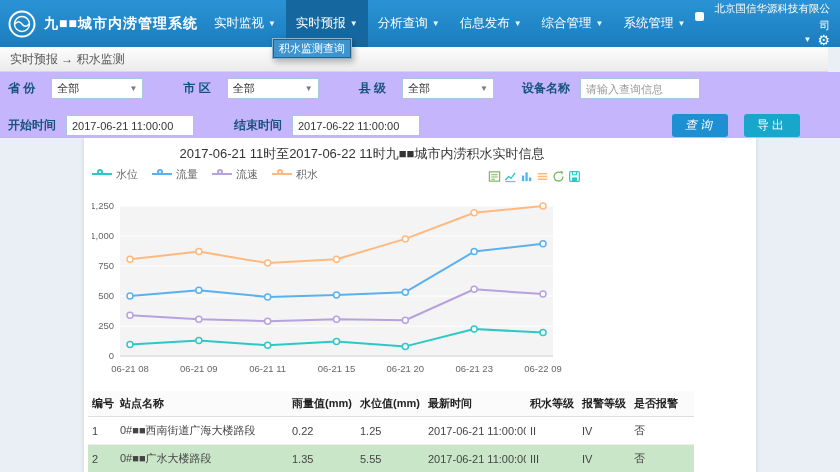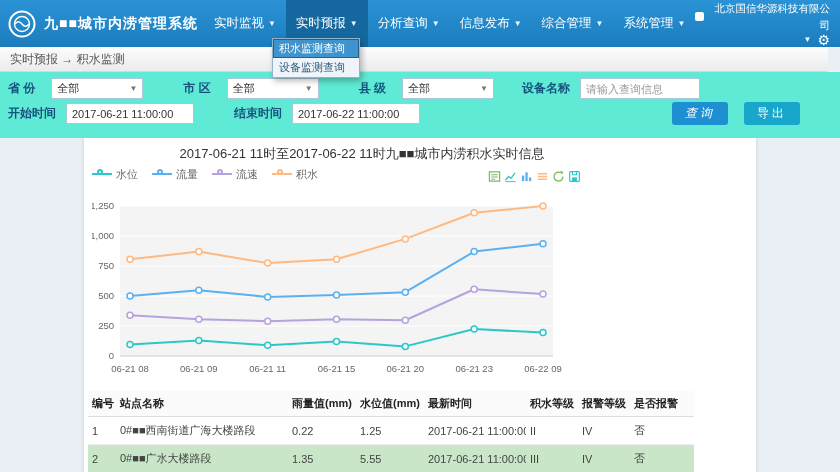--- a/index.html
+++ b/index.html
@@ -18,37 +18,37 @@
   .top-right{margin-left:auto;margin-right:10px;text-align:right;line-height:1.6;}
   .company{font-size:10.5px;display:flex;align-items:center;gap:4px;justify-content:flex-end;}
   .mini-logo{width:9px;height:9px;background:#fff;border-radius:2px;display:inline-block;}
   .welcome{font-size:12px;display:flex;align-items:center;gap:6px;justify-content:flex-end;cursor:pointer;}
   .gear{font-size:14px;line-height:1;}
 
   
   .breadcrumb{position:absolute;top:47px;left:0;right:12px;height:25px;line-height:24px;background:linear-gradient(#fdfdfd,#ebebeb);border-bottom:1px solid #d8d8d8;padding-left:10px;color:#555;z-index:5;}
 
   
-  .filterbar{position:absolute;top:72px;left:0;right:0;height:66px;background:#5eead4;z-index:5;padding-left:22px;}
+  .filterbar{position:absolute;top:72px;left:0;right:0;height:66px;background:#c4b5fd;z-index:5;padding-left:22px;}
   .frow{position:absolute;left:0;right:0;height:33px;display:flex;align-items:center;}
-  .frow1{top:0;} .frow2{top:25px;padding-right:40px;}
+  .frow1{top:0;} .frow2{top:37px;padding-right:40px;}
   .flabel{color:#17527e;font-weight:bold;white-space:nowrap;}
   .ml8{margin-left:8px;} .ml10{margin-left:10px;} .ml16{margin-left:16px;} .ml28{margin-left:28px;} .ml40{margin-left:40px;}
   .sel{height:21px;background:#fff;border:1px solid #a9c6da;display:flex;align-items:center;padding:0 5px;font-size:11px;color:#333;cursor:pointer;}
   .w92{width:92px;} .w100{width:120px;} .w128{width:128px;}
   .sel-caret{margin-left:auto;font-size:8px;color:#777;}
   .inp{height:21px;background:#fff;border:1px solid #a9c6da;padding:0 5px;font-size:11px;color:#333;font-family:inherit;}
   .inp::placeholder{color:#999;}
   .spacer{flex:1;}
   .btn{height:23px;padding:0 13px;border:none;border-radius:3px;color:#fff;font-size:12px;letter-spacing:3px;cursor:pointer;font-family:inherit;}
   .btn-query{background:#1e8fd0;margin-right:16px;font-style:italic;}
   .btn-export{background:#18a6cb;}
 
   
-  .dropdown{position:absolute;top:38px;left:252px;width:88px;background:#eef4f9;border:1px solid #8fb4cc;box-shadow:2px 3px 6px rgba(0,0,0,.28);z-index:50;}
+  .dropdown{position:absolute;top:38px;left:252px;width:80px;background:#eef4f9;border:1px solid #8fb4cc;box-shadow:2px 3px 6px rgba(0,0,0,.28);z-index:50;}
   .dd-item{height:19px;line-height:18px;padding-left:6px;font-size:11px;color:#2f5a75;border-bottom:1px solid #dbe7f0;cursor:pointer;white-space:nowrap;}
   .dd-item:last-child{border-bottom:none;}
   .dd-item.active{background:#3f94cd;color:#fff;outline:1px solid #21618e;outline-offset:-1px;}
 
   
   .panel{position:absolute;left:84px;width:672px;top:138px;height:400px;background:#fff;box-shadow:0 0 4px rgba(0,0,0,.12);z-index:4;}
   .chart-wrap{position:relative;margin:8px 0 0 8px;width:540px;}
   .chart-title{height:16px;line-height:16px;text-align:center;font-size:13px;color:#333;white-space:nowrap;}
   .legend{margin-top:2px;height:20px;display:flex;justify-content:flex-start;align-items:center;gap:14px;}
   .legend-item{display:flex;align-items:center;gap:4px;font-size:11px;color:#666;cursor:pointer;}
@@ -143,21 +143,20 @@
       <span class="flabel ml40">结束时间</span>
       <input class="inp w128 ml10" value="2017-06-22 11:00:00" style="">
       <span class="spacer"></span>
       <button class="btn btn-query">查询</button>
       <button class="btn btn-export">导出</button>
     </div>
   </div>
 
   <div class="dropdown" style="left: 272px;">
     <div class="dd-item active">积水监测查询</div>
-    <div class="dd-item">设备监测查询</div>
   </div>
 
   <div class="panel">
     <div class="chart-wrap">
       <div class="chart-title">2017-06-21 11时至2017-06-22 11时九■■城市内涝积水实时信息</div>
       <div class="legend">
           <span class="legend-item">
             <span class="lg-mark">
               <span class="lg-line" style="background:#2ec7c9"></span>
               <span class="lg-dot" style="border-color:#2ec7c9"></span>

